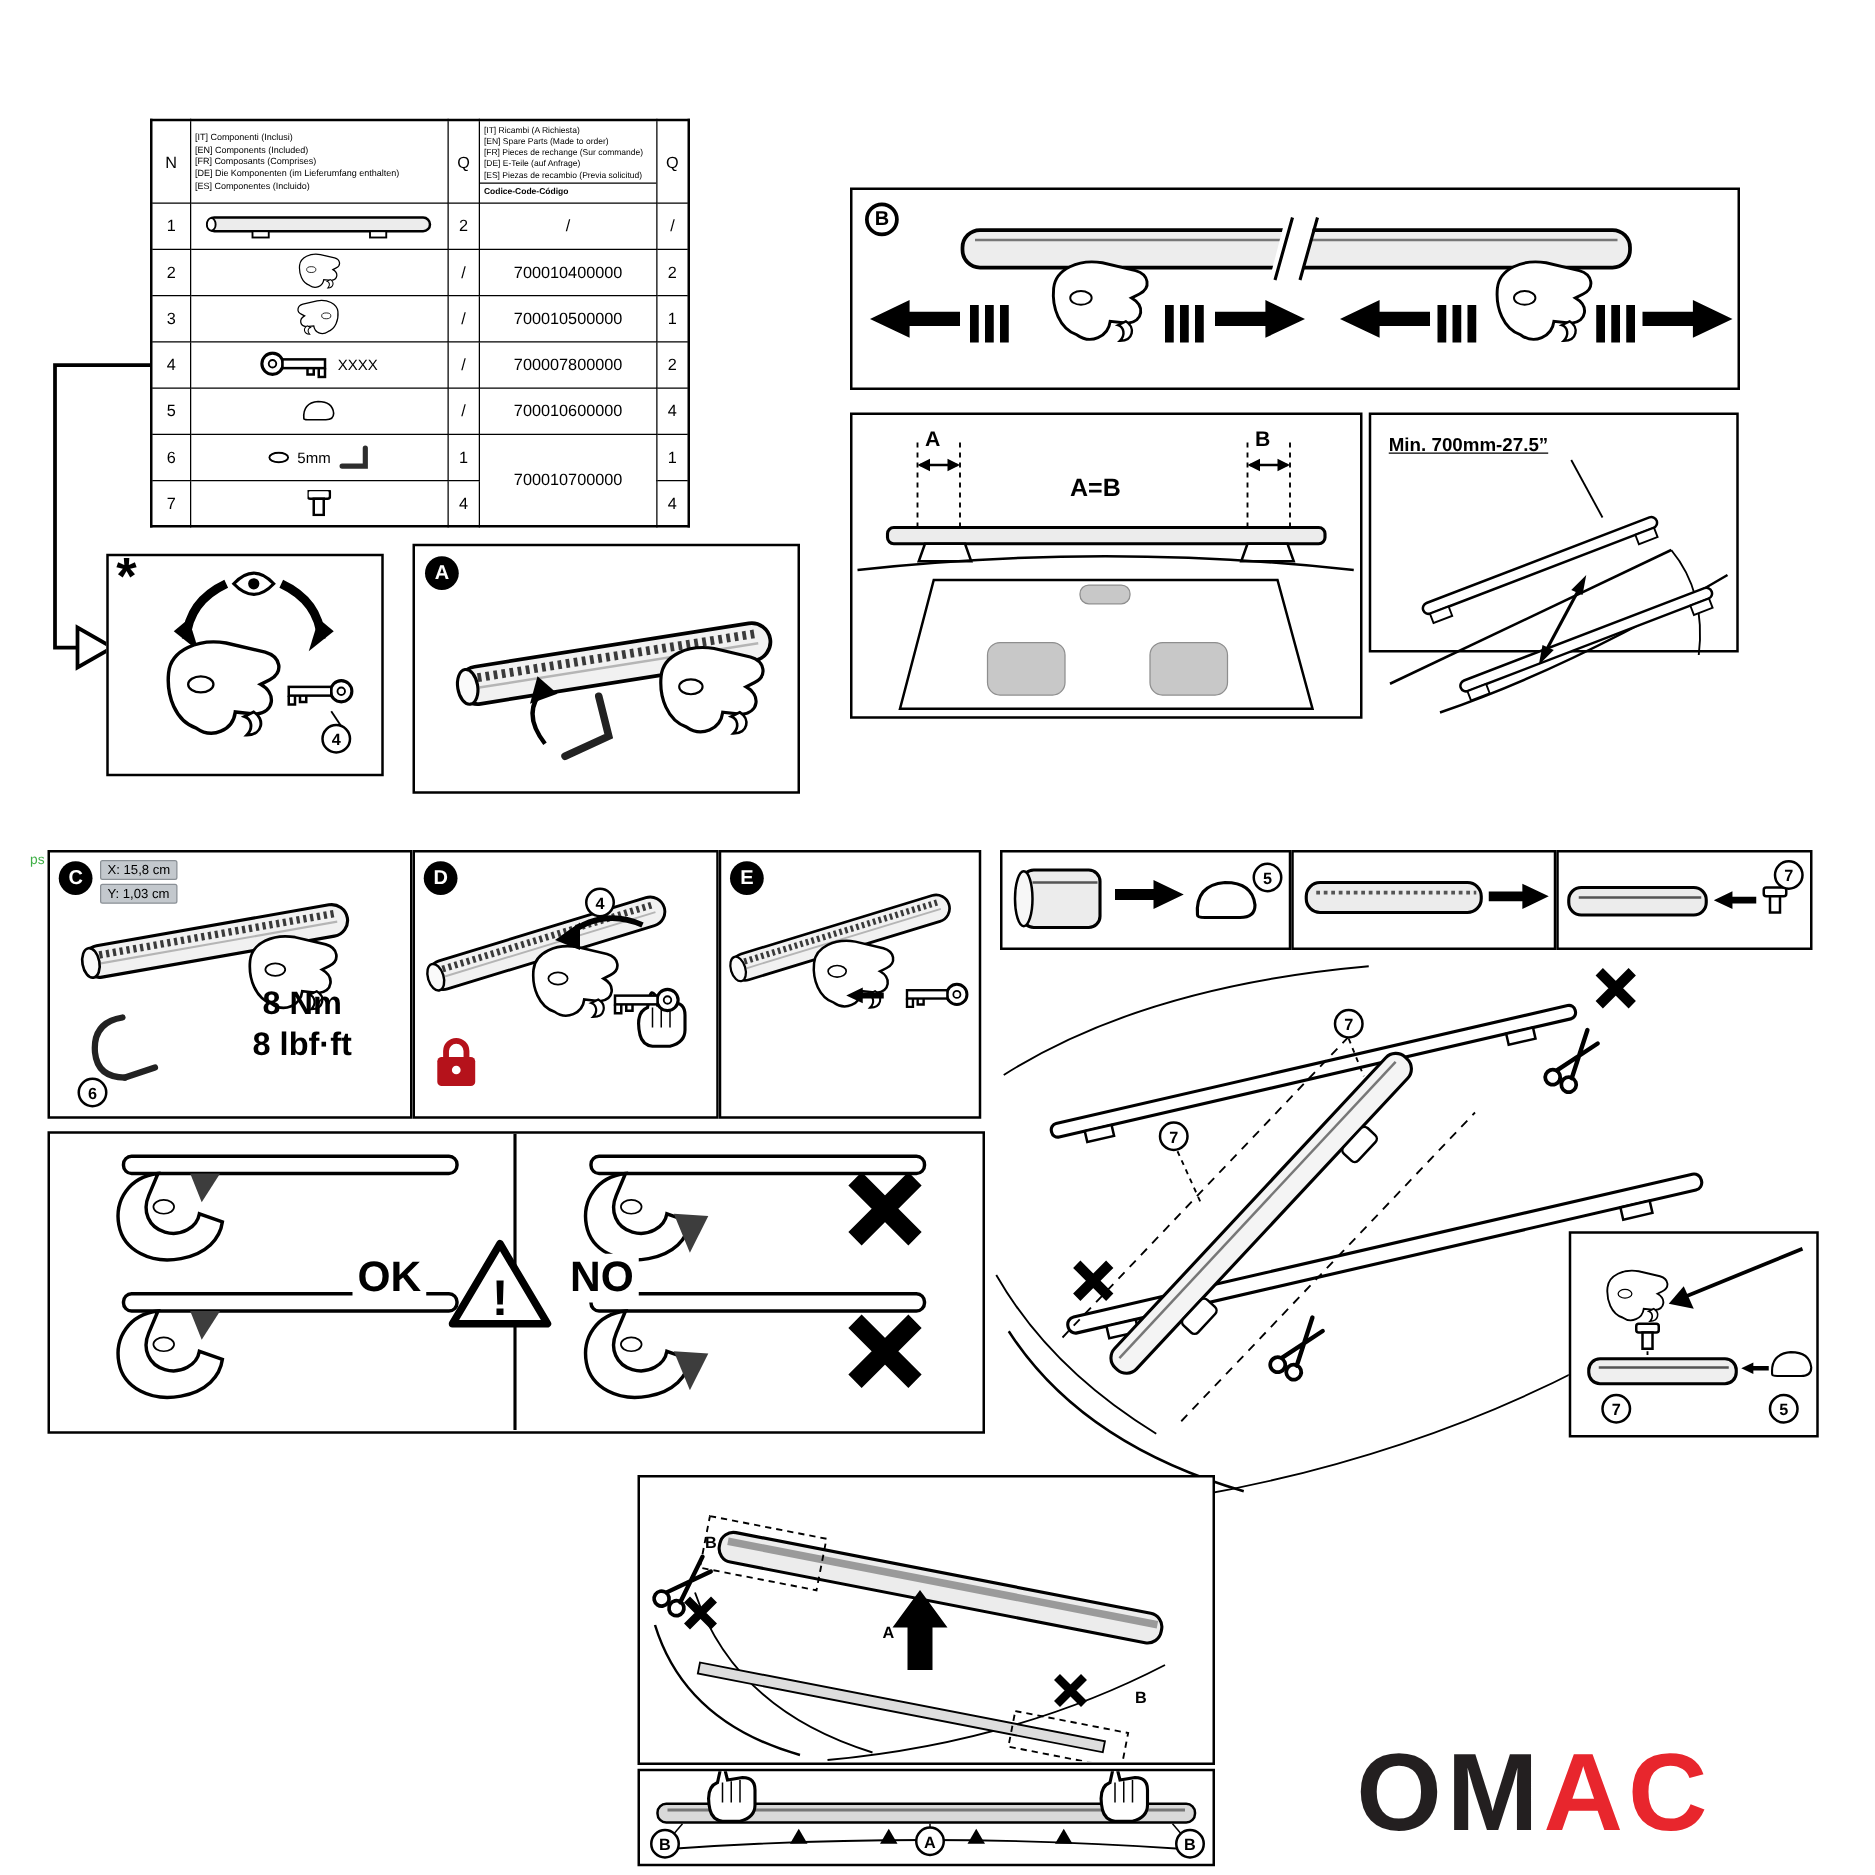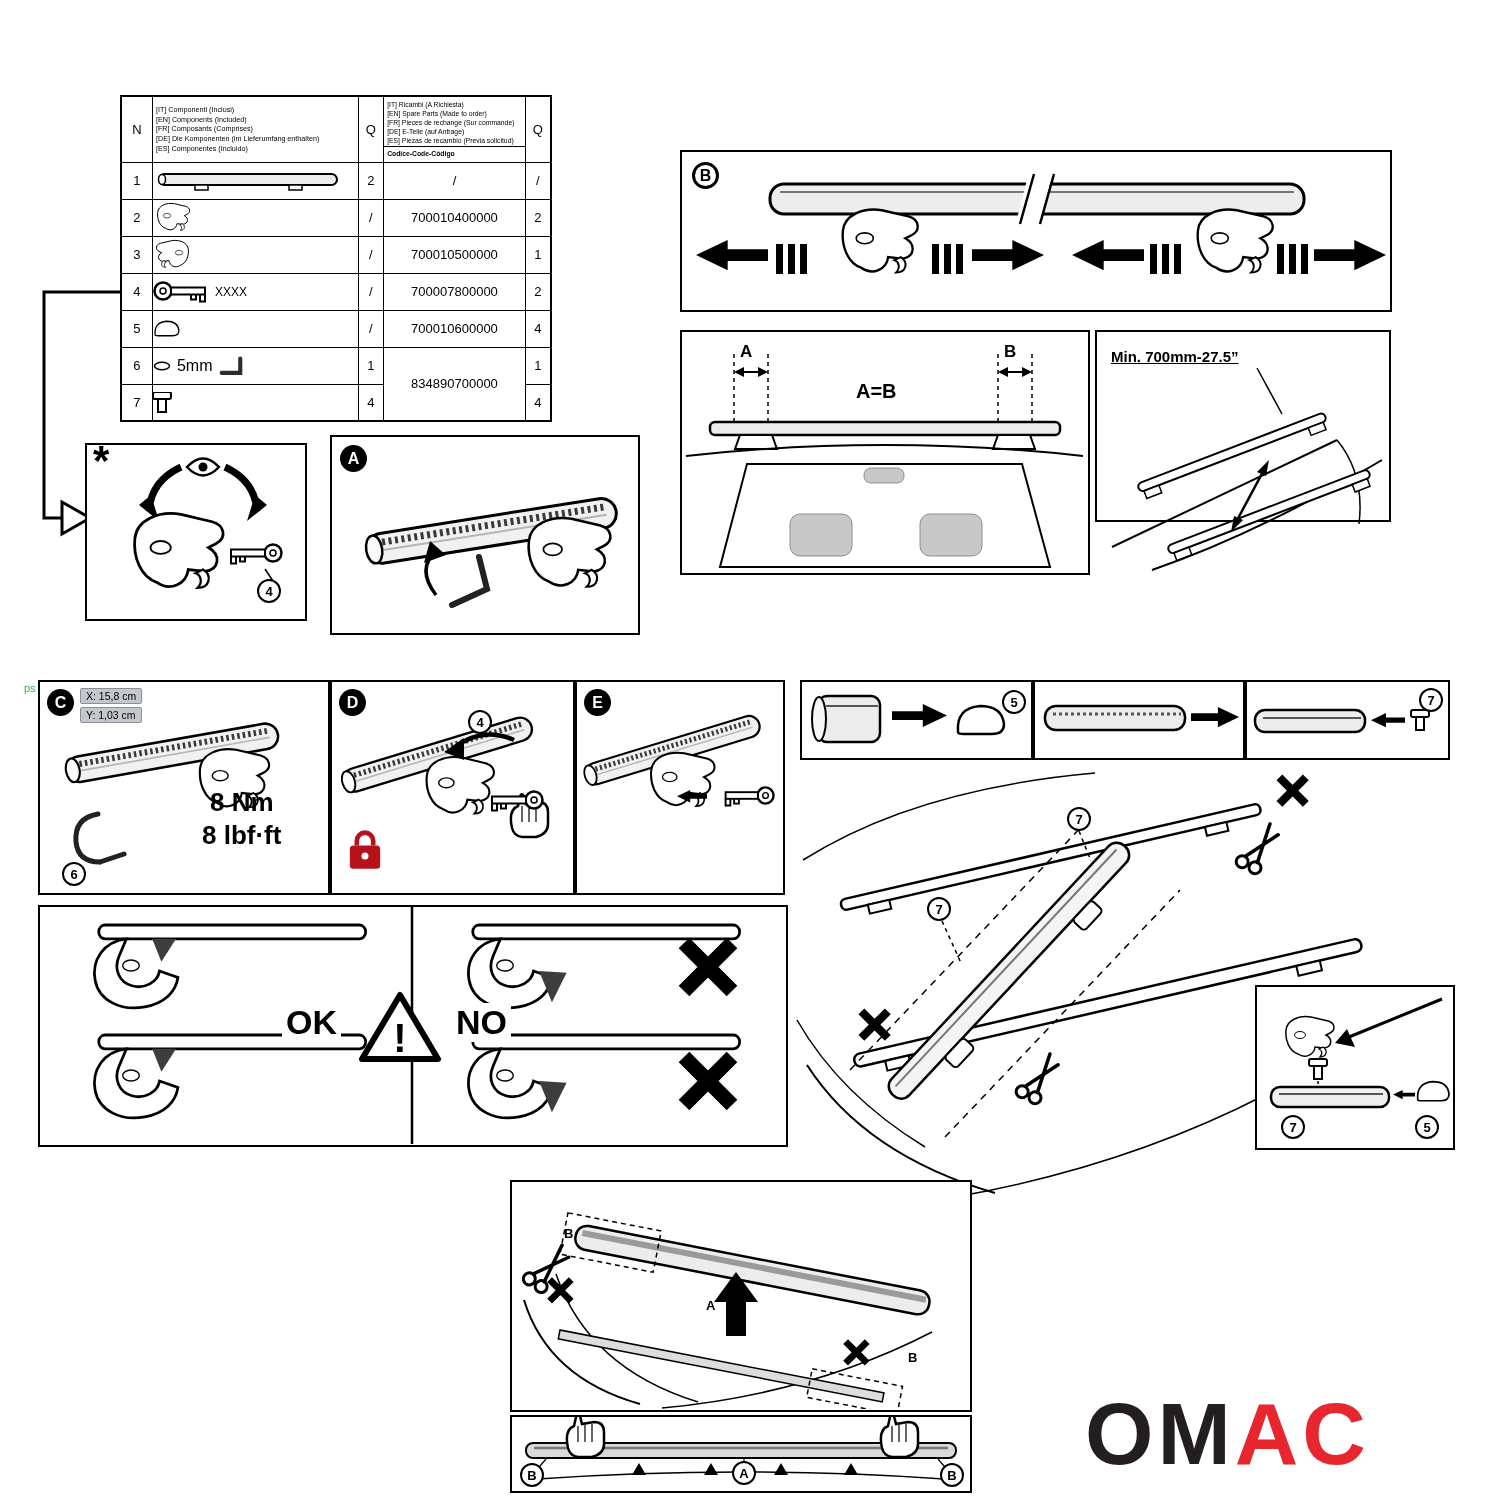--- a/index.html
+++ b/index.html
@@ -11,21 +11,21 @@
 .step-outline{position:absolute;width:27px;height:27px;border:3px solid #000;border-radius:50%;background:#fff;display:flex;align-items:center;justify-content:center;font-weight:700;font-size:16px;z-index:6}
 .lbl{position:absolute;font-weight:700;z-index:6}
 .dim{position:absolute;background:#c3c8cd;border:1px solid #8a9096;border-radius:2px;font-size:10.5px;font-weight:400;padding:1px 5px;z-index:6;white-space:nowrap}
 table.parts{position:absolute;left:120px;top:95px;width:432px;border-collapse:collapse;background:#fff;border:2px solid #000}
 table.parts td{border:1.5px solid #000;text-align:center;vertical-align:middle;font-size:13px;padding:0}
 table.parts tr.r td{height:37px}
 table.parts tr.h td{height:66px}
 .langs div{font-size:7.2px;line-height:1.35;text-align:left;padding-left:3px;white-space:nowrap;overflow:hidden}
 .langs2 div{font-size:6.8px;line-height:1.35;text-align:left;padding-left:3px;white-space:nowrap;overflow:hidden}
 .codehdr{border-top:1px solid #000;font-size:8.5px;font-weight:700;text-align:center;padding:2px 0 1px}
-.icon-cell{display:flex;align-items:center;gap:6px;height:100%}
+.icon-cell{display:flex;align-items:center;justify-content:center;gap:6px;height:100%}
 svg{display:block}
 </style>
 </head>
 <body>
 
 <svg width="0" height="0" class="abs">
 <defs>
 <g id="clamp">
   <path d="M14,34 C16,14 40,4 64,8 L98,16 C112,20 114,34 102,40 L94,44 C108,52 106,68 90,70 L72,68 C70,84 52,92 38,82 C20,76 12,54 14,34 Z" fill="#fff" stroke="#000" stroke-width="3"></path>
   <ellipse cx="42" cy="44" rx="11" ry="7" fill="none" stroke="#000" stroke-width="2"></ellipse>
@@ -190,28 +190,28 @@
     <td>700010600000</td>
     <td>4</td>
   </tr>
   <tr class="r">
     <td>6</td>
     <td>
           <div class="icon-cell">
             <svg width="18" height="10" viewBox="0 0 18 10">
               <ellipse cx="9" cy="5" rx="7.5" ry="3.8" fill="none" stroke="#000" stroke-width="1.5"></ellipse>
             </svg>
-            <span style="font-size:16px">5mm</span>
+            <span style="font-size:12px">5mm</span>
             <svg width="26" height="22" viewBox="0 0 36 32">
               <use href="#allen"></use>
             </svg>
           </div>
         </td>
     <td>1</td>
-    <td rowspan="2">834890700000</td>
+    <td rowspan="2">700010700000</td>
     <td>1</td>
   </tr>
   <tr class="r">
     <td>7</td>
     <td>
           <div class="icon-cell">
             <svg width="19" height="21" viewBox="0 0 19 21">
               <use href="#pin"></use>
             </svg>
           </div>

